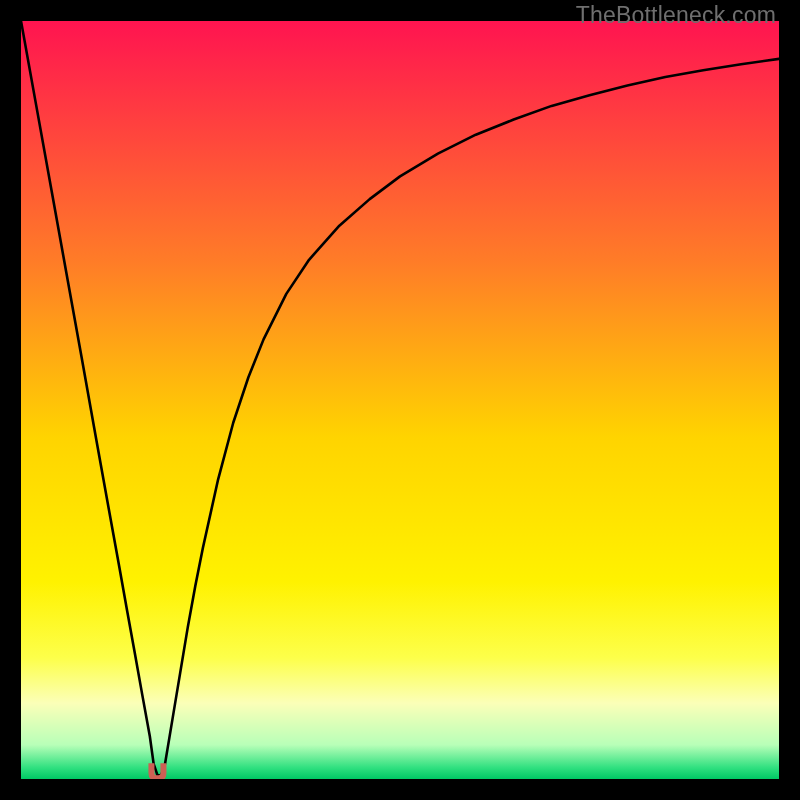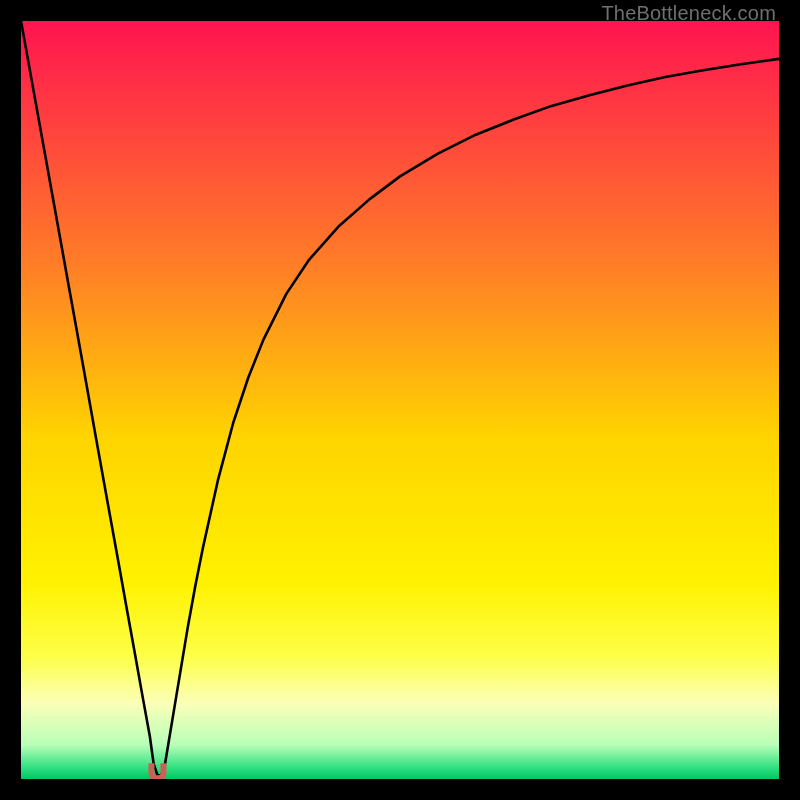--- a/index.html
+++ b/index.html
@@ -24,21 +24,21 @@
     left: 0;
     top: 0;
     width: 758px;
     height: 758px;
   }
   .watermark {
     position: absolute;
     top: 2px;
     right: 24px;
     color: #6f6f6f;
-    font-size: 20px;
+    font-size: 23px;
     font-weight: 500;
     letter-spacing: 0.2px;
     pointer-events: none;
   }
 </style>
 </head>
 <body>
 
 <div class="frame">
   <svg class="plot" viewBox="0 0 758 758" preserveAspectRatio="none">

